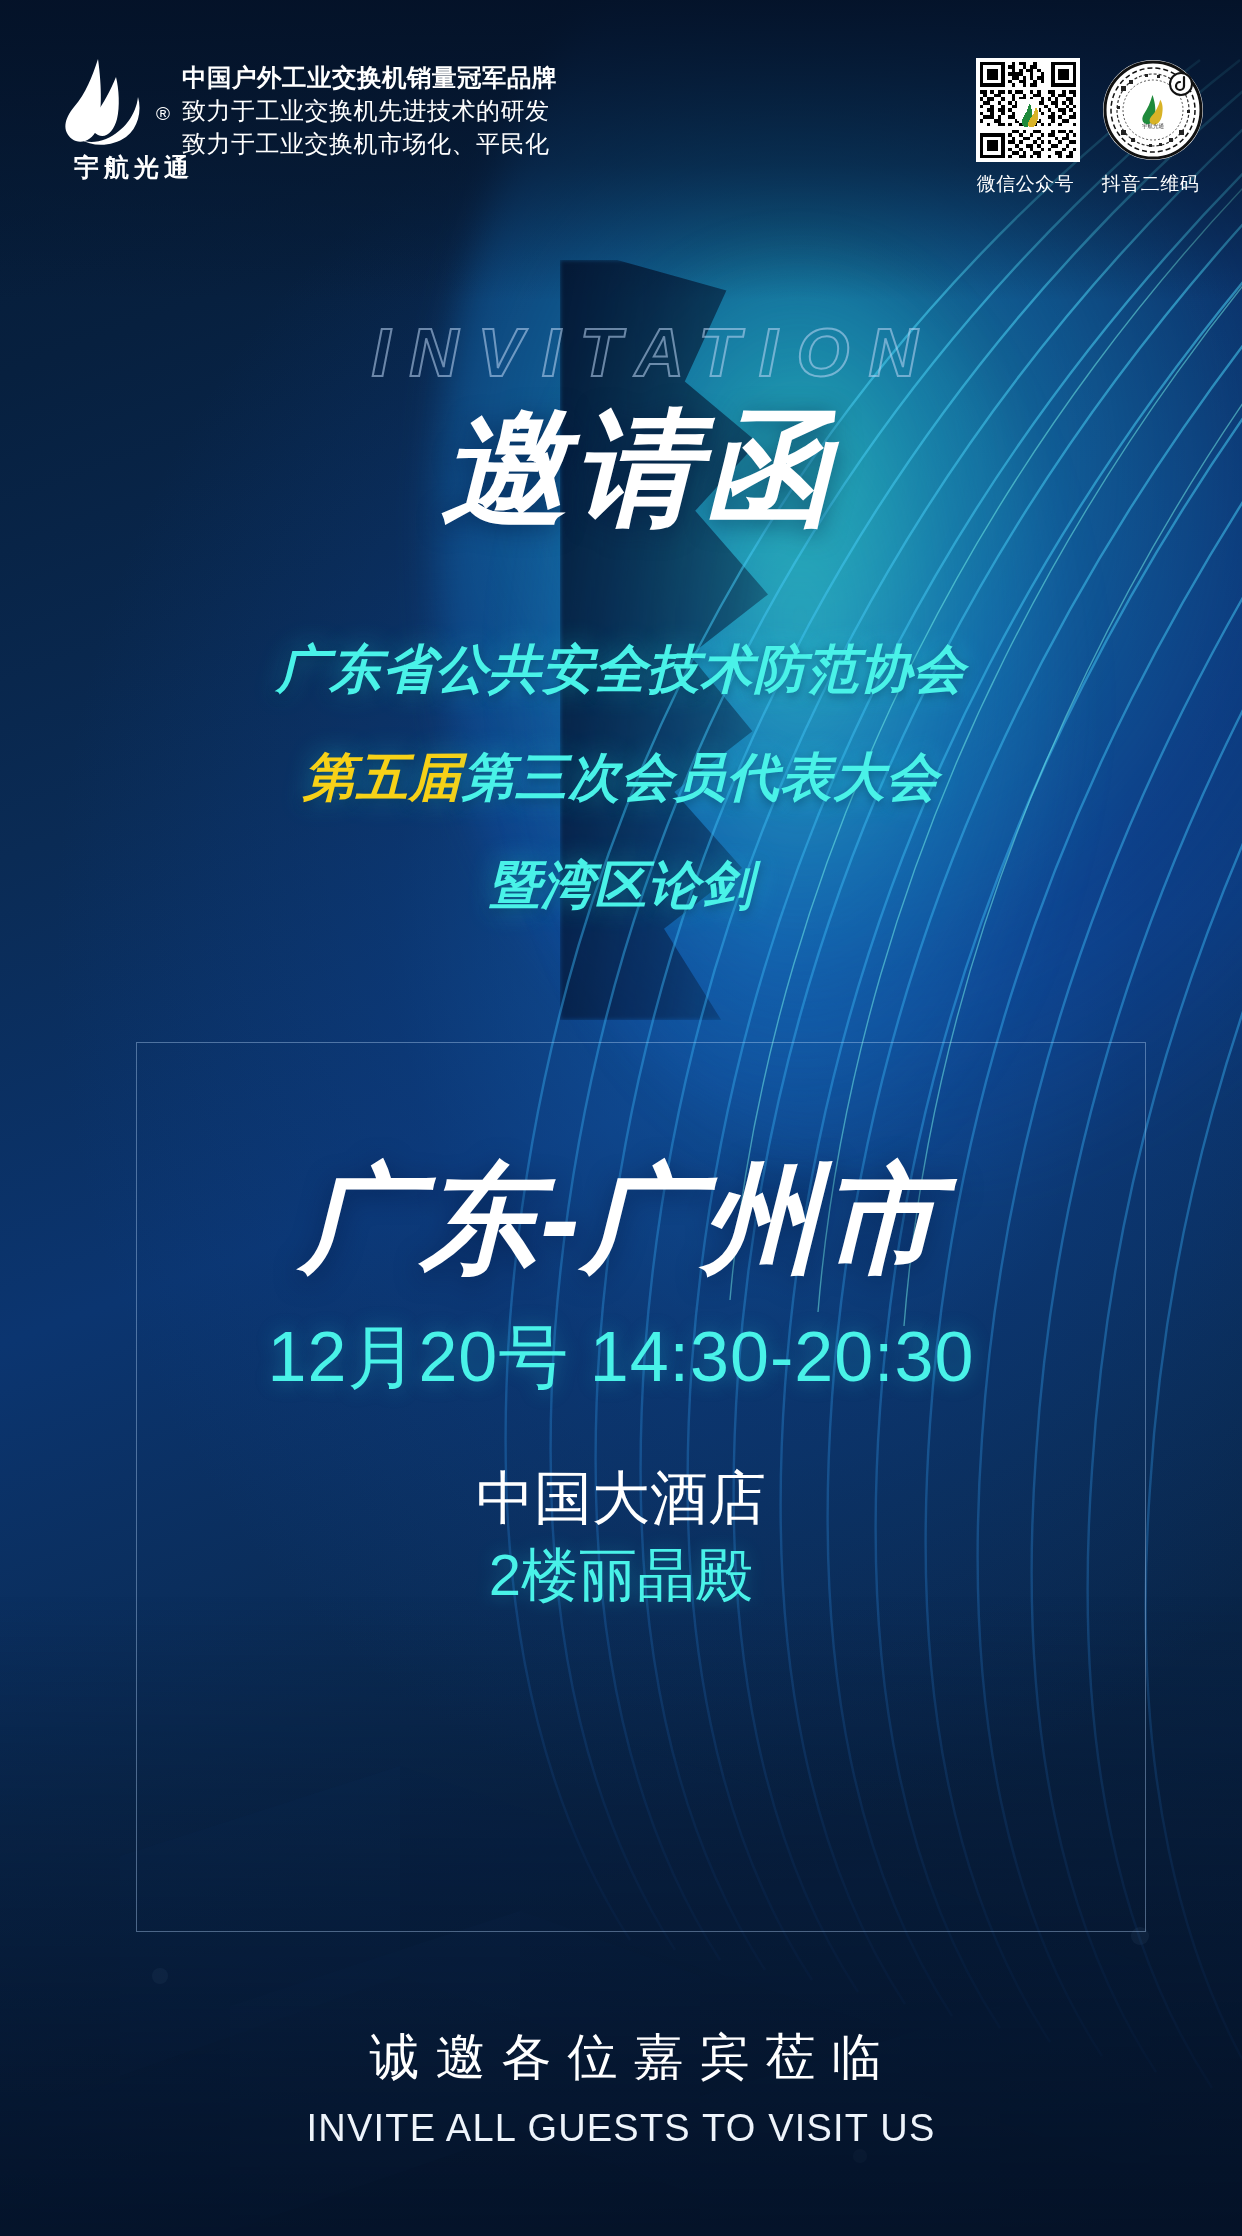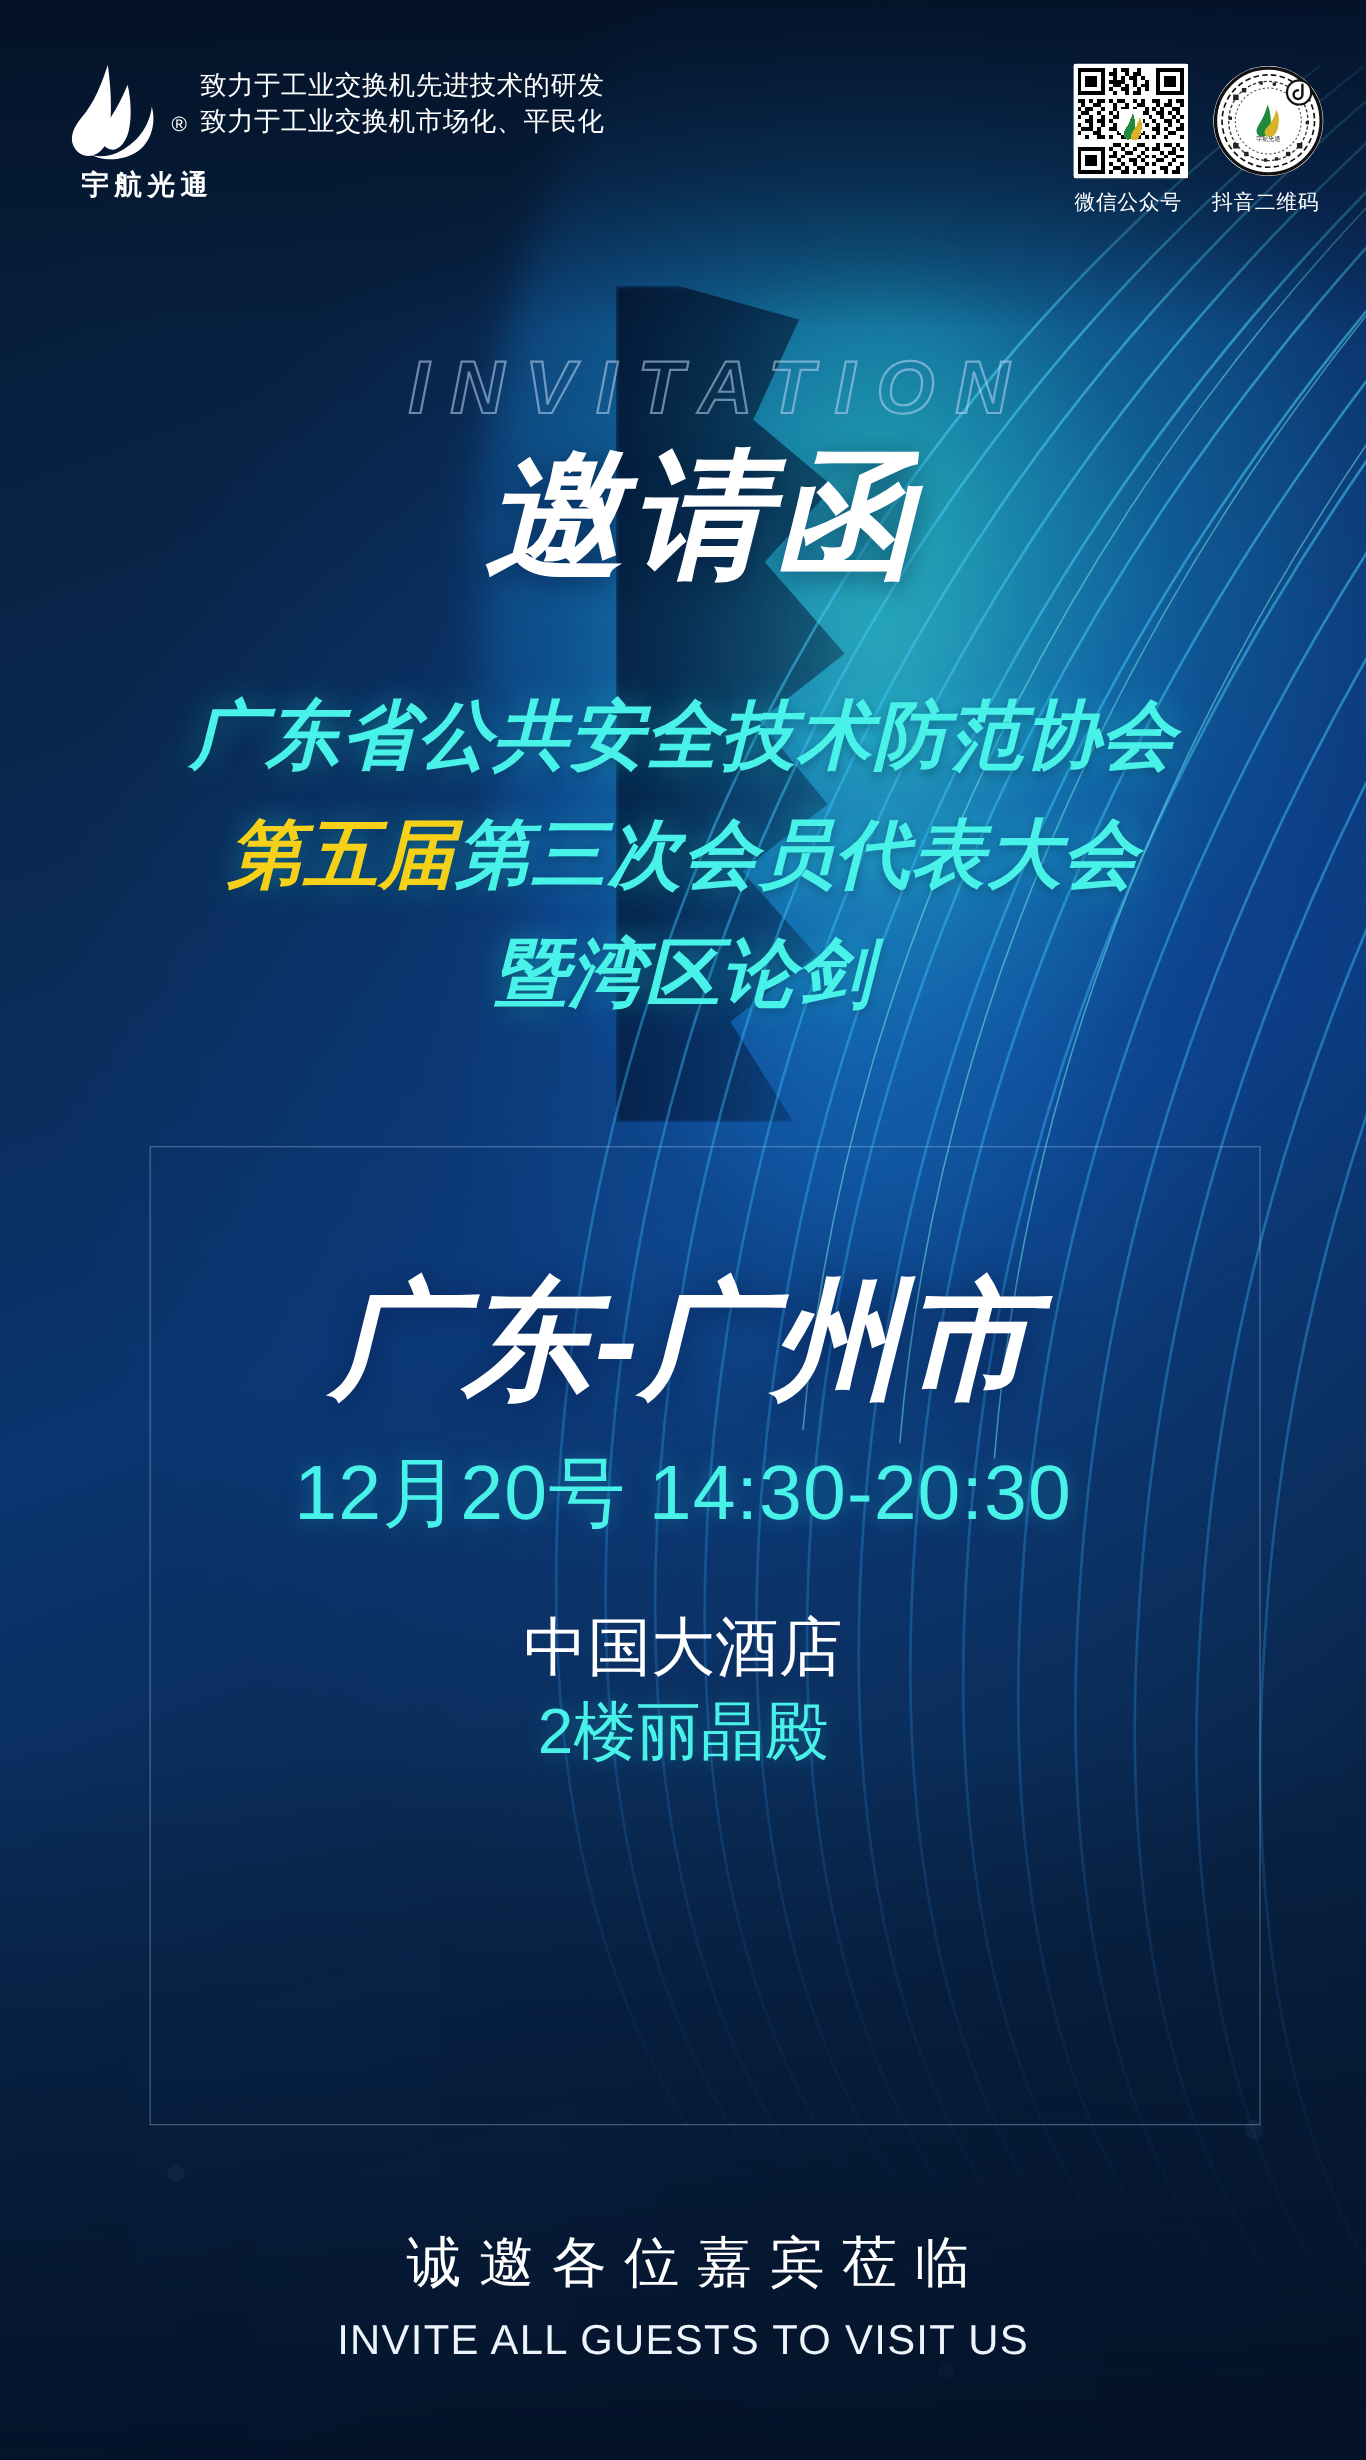--- a/index.html
+++ b/index.html
@@ -139,21 +139,21 @@
   }
   .invitation-cn {
     margin-top: 6px;
     font-size: 126px; font-weight: bold; font-style: italic;
     color: #ffffff; letter-spacing: 6px; line-height: 1.22;
     text-shadow: 0 4px 24px rgba(0,20,60,.55);
   }
 
   .subtitles { position: absolute; left: 0; top: 615px; width: 100%; z-index: 12; text-align: center; }
   .sub-line {
-    font-size: 68px; font-weight: bold; font-style: italic;
+    font-size: 52px; font-weight: bold; font-style: italic;
     line-height: 108px; letter-spacing: 1px;
     text-shadow: 0 0 26px rgba(40,220,235,.45), 0 3px 10px rgba(0,25,60,.5);
   }
   .c-cyan { color: #49f2e8; }
   .c-yellow { color: #f7d117; }
 
   
   .frame {
     position: absolute;
     left: 136px; top: 1042px;
@@ -273,20 +273,21 @@
       <div class="brand-logo">
         <svg viewBox="0 0 100 92">
           <path d="M46 4 C40 22, 34 38, 22 52 C12 64, 10 76, 20 84 C28 90, 40 86, 45 74 C50 60, 50 32, 46 4 Z" fill="#ffffff"></path>
           <path d="M64 22 C58 36, 52 48, 44 58 C38 66, 38 76, 46 80 C54 84, 62 76, 65 64 C68 52, 67 34, 64 22 Z" fill="#ffffff"></path>
           <path d="M86 42 C84 60, 72 76, 54 84 C44 88, 34 88, 28 84 C40 92, 60 92, 74 82 C86 73, 90 56, 86 42 Z" fill="#ffffff"></path>
         </svg>
       </div>
       <span class="brand-reg">®</span>
       <span class="brand-name">宇航光通</span>
       <div class="brand-lines">
+        <div class="b0">中国户外工业交换机销量冠军品牌</div>
         <div>致力于工业交换机先进技术的研发</div>
         <div>致力于工业交换机市场化、平民化</div>
       </div>
     </div>
 
     <div class="qr-wrap">
       <div class="qr-item">
         <div class="qr-img">
           <svg viewBox="0 0 29 29" shape-rendering="crispEdges">
             <rect width="29" height="29" fill="#ffffff"></rect>

